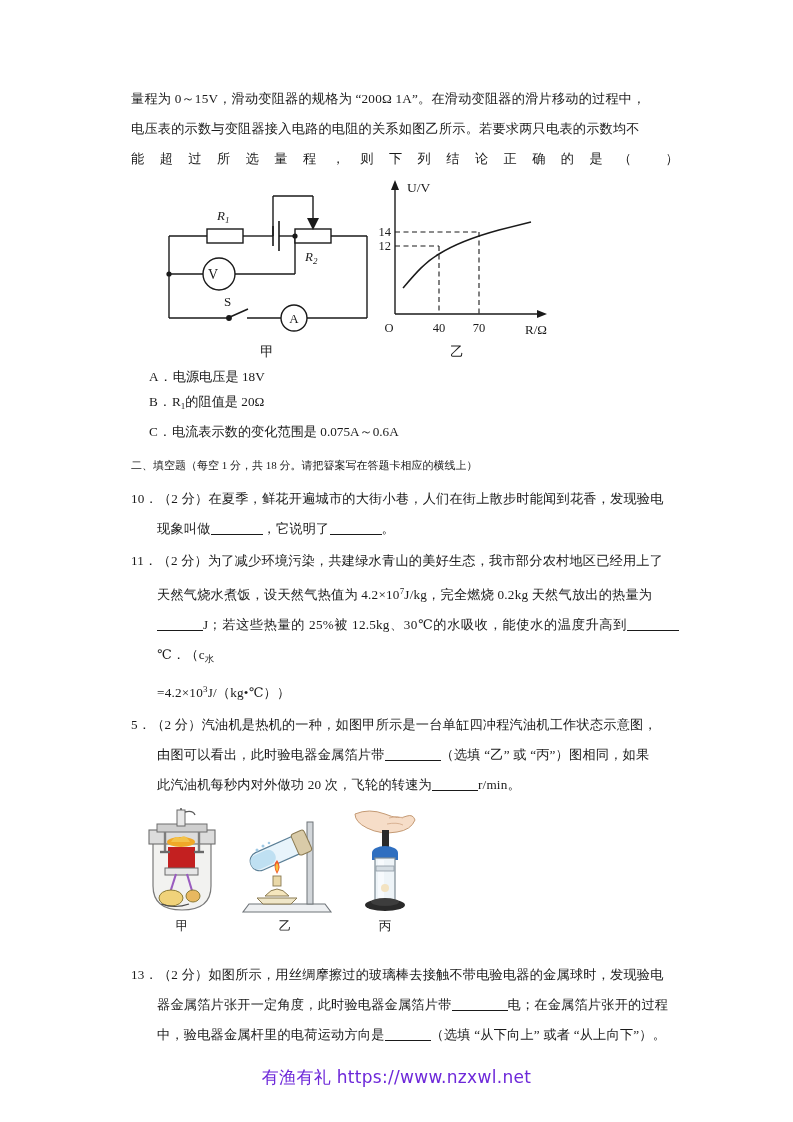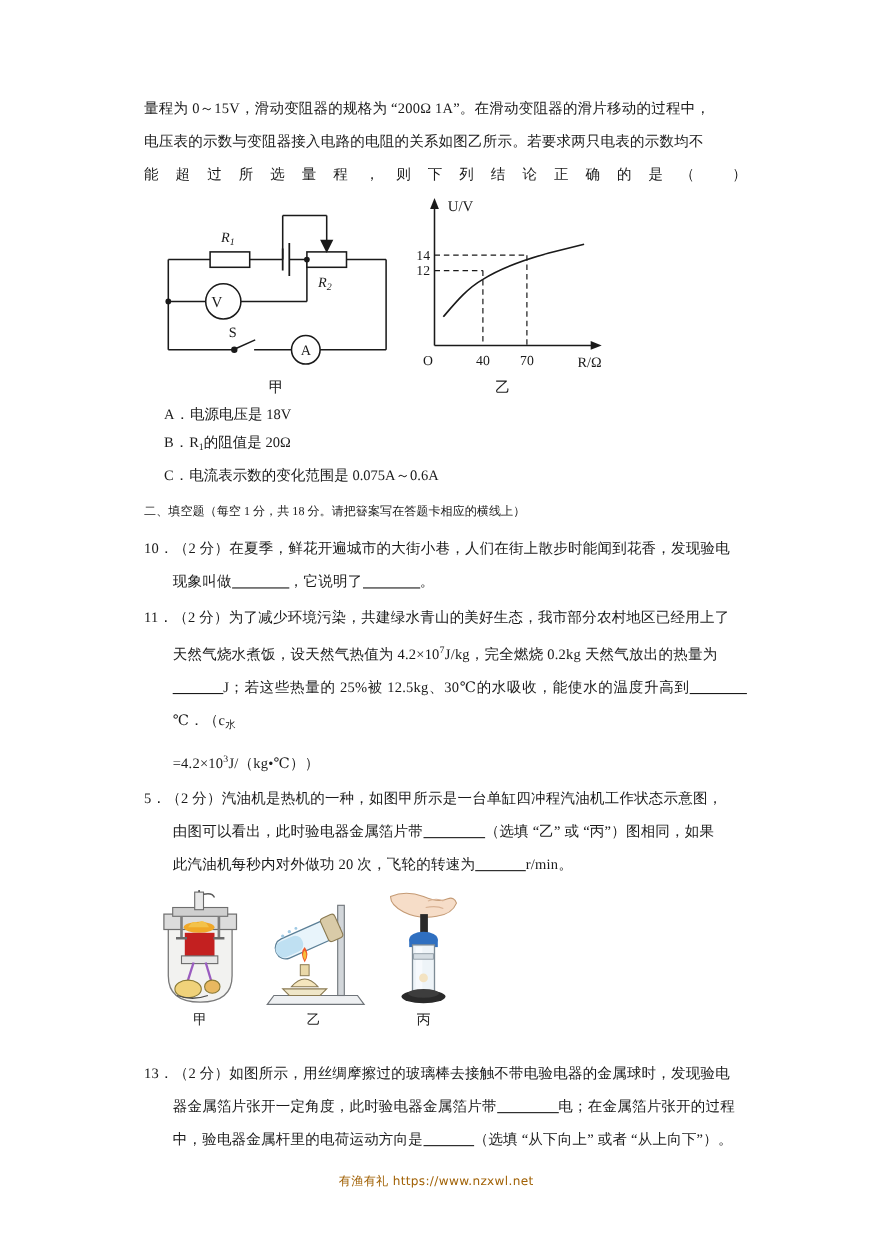--- a/index.html
+++ b/index.html
@@ -67,21 +67,21 @@
   .sfx { font-size: 9.5px; vertical-align: -3px; }
 
   
   .figrow {
     position: relative;
     height: 186px;
     margin-top: 4px;
   }
   .circuit {
     position: absolute;
-    left: 8px;
+    left: 24px;
     top: 0;
     width: 232px;
     height: 186px;
   }
   .graph {
     position: absolute;
     left: 228px;
     top: -8px;
     width: 210px;
     height: 192px;
@@ -107,22 +107,22 @@
     text-align: center;
   }
 
   
   .footer {
     position: absolute;
     left: 0;
     top: 1066px;
     width: 793px;
     text-align: center;
-    font-size: 11px;
-    color: #a16207;
+    font-size: 17px;
+    color: #6d28d9;
     font-family: "DejaVu Sans", sans-serif;
     letter-spacing: 0.3px;
   }
 </style>
 </head>
 <body>
 
 <div class="page">
   <div class="content">
 

